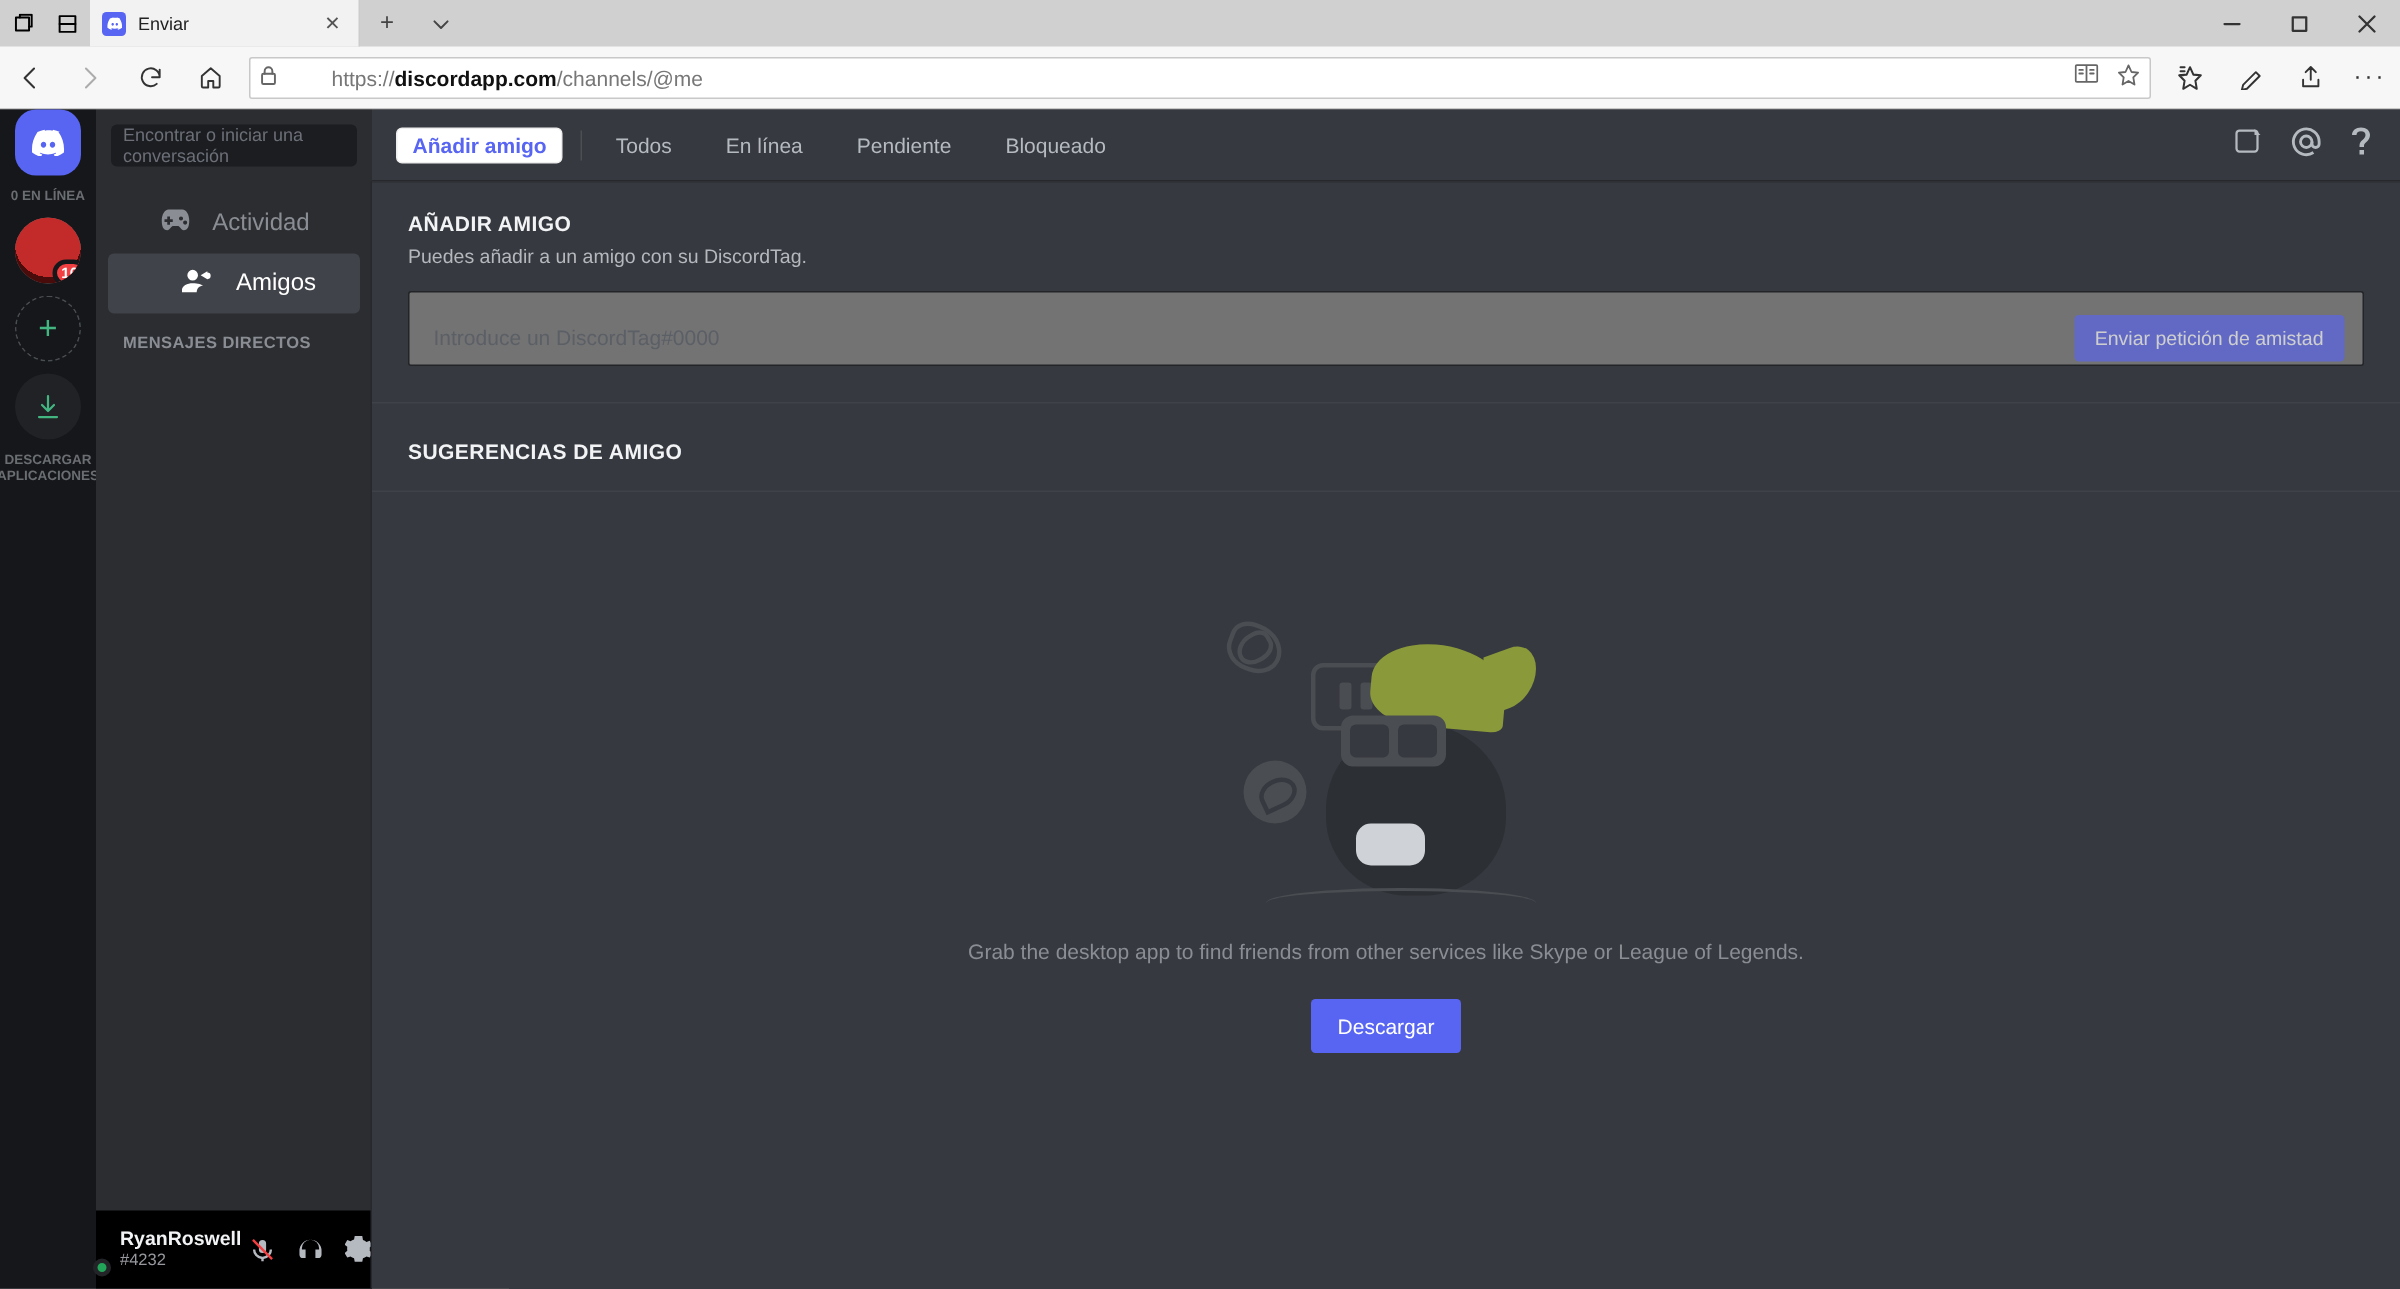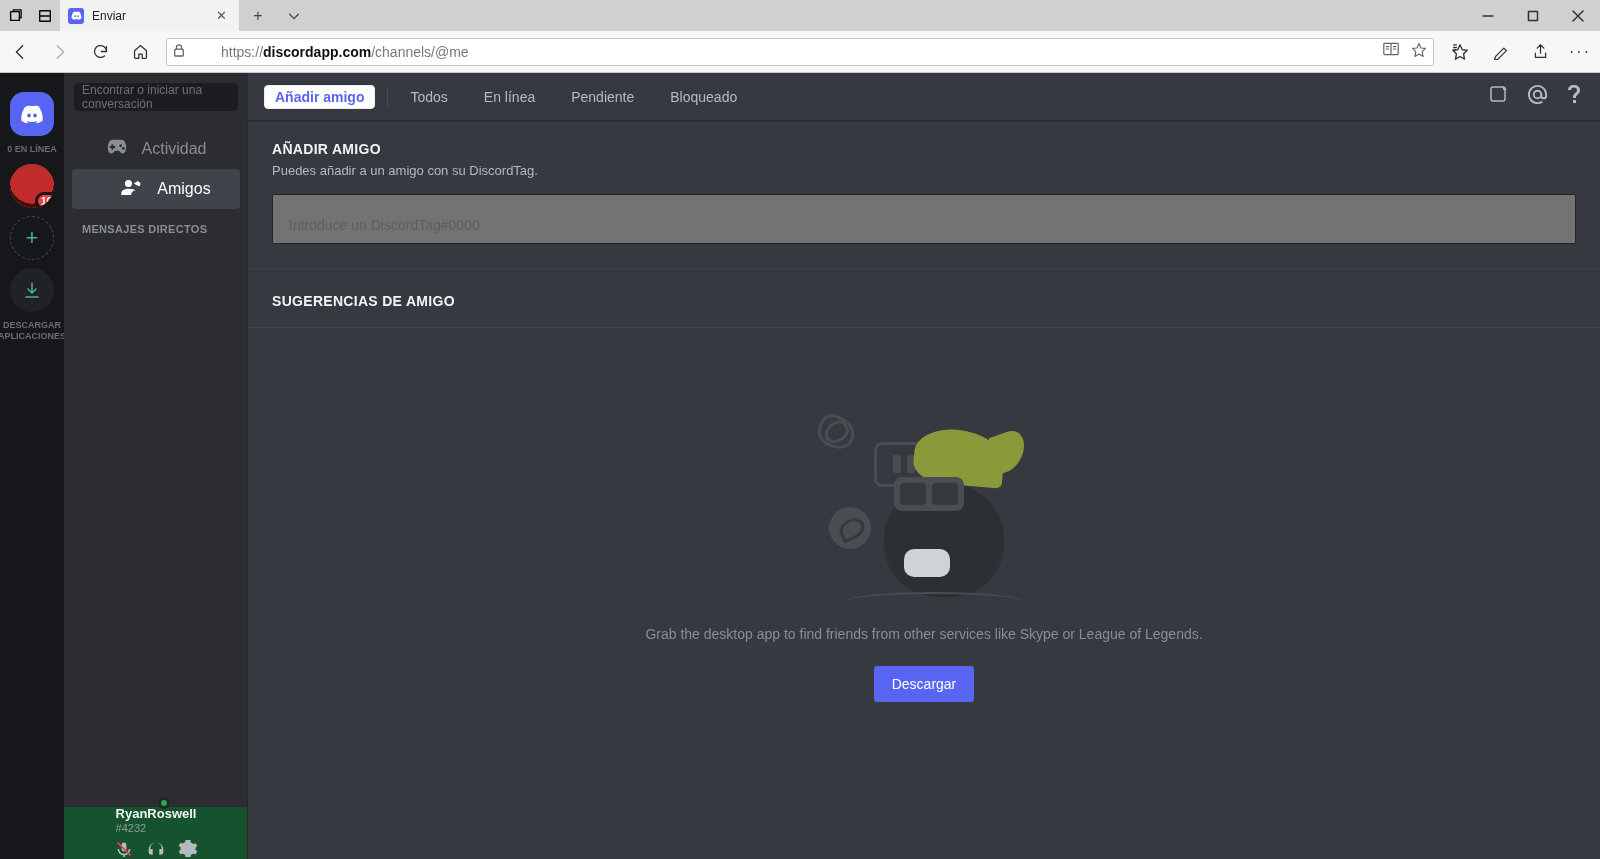--- a/index.html
+++ b/index.html
@@ -27,21 +27,21 @@
 .address-bar .url .gray { color: #777; }
 .address-bar .url .bold { color: #111; font-weight: 600; }
 .address-bar .right-icons { margin-left: auto; display: flex; gap: 12px; color: #666; font-size: 14px; }
 .toolbar .right-btn { width: 40px; display: flex; align-items: center; justify-content: center; color: #333; }
 
 svg.stroke-icon { fill: none; stroke: currentColor; stroke-width: 1.5; stroke-linecap: round; stroke-linejoin: round; }
 
 
 .app { position: absolute; top: 73px; left: 0; right: 0; bottom: 0; display: flex; background: #202225; color: #dcddde; }
 
-.guilds { width: 64px; background: #15171a; display: flex; flex-direction: column; align-items: center; padding-top: 19px; }
+.guilds { width: 64px; background: #15171a; display: flex; flex-direction: column; align-items: center; padding-top: 0; }
 .guild { width: 44px; height: 44px; border-radius: 14px; display: flex; align-items: center; justify-content: center; margin-bottom: 8px; position: relative; cursor: pointer; }
 .guild.home { background: #5865F2; }
 .guild.home svg { width: 24px; height: 18px; fill: #fff; }
 .status-text { font-size: 9px; color: #6a6d72; text-align: center; font-weight: 600; margin-bottom: 10px; }
 .guild.server { background: #737373; border-radius: 50%; overflow: hidden; align-items: center; }
 .guild.server .art { width: 100%; height: 100%; background: radial-gradient(circle at 50% 40%, #c32a2a 0 22px, #4a0b0b 22px); position: relative; }
 .guild-badge { position: absolute; bottom: -2px; right: -4px; min-width: 18px; height: 18px; background: #f23f42; border: 3px solid #15171a; border-radius: 10px; font-size: 10px; font-weight: 700; color: #fff; display: flex; align-items: center; justify-content: center; padding: 0 3px; }
 .guild.add { border: 1px dashed #4a4d52; border-radius: 50%; color: #43b581; font-size: 22px; }
 .guild.download { background: #202225; border-radius: 50%; color: #43b581; }
 .guild.download svg { width: 20px; height: 20px; }
@@ -49,21 +49,21 @@
 
 .dm-panel { width: 184px; background: #2b2d31; display: flex; flex-direction: column; position: relative; }
 .dm-search { margin: 10px; height: 28px; background: #1b1d20; border-radius: 4px; display: flex; align-items: center; padding: 0 8px; }
 .dm-search span { color: #6c6f78; font-size: 12px; }
 .dm-list { padding: 8px; }
 .dm-item { display: flex; align-items: center; height: 40px; border-radius: 4px; padding: 0 10px; color: #8a8d93; cursor: pointer; justify-content: center; }
 .dm-item.active { background: #404349; color: #fff; padding-left: 30px; }
 .dm-item .icon { width: 22px; margin-right: 14px; }
 .dm-header { font-size: 11px; color: #8a8d93; font-weight: 600; margin: 14px 0 6px 10px; letter-spacing: 0.3px; }
 
-.user-panel { position: absolute; bottom: 0; left: 0; right: 0; height: 52px; background: #14532d; display: flex; align-items: center; padding: 0 8px; flex-direction: column; }
+.user-panel { position: absolute; bottom: 0; left: 0; right: 0; height: 52px; background: #000000; display: flex; align-items: center; padding: 0 8px; }
 .user-avatar { width: 32px; height: 32px; border-radius: 50%; background: linear-gradient(135deg, #6a7ba2, #3a4560); position: relative; margin-right: 8px; }
 .user-status-dot { position: absolute; bottom: -2px; right: -2px; width: 12px; height: 12px; background: #23a559; border: 3px solid #232428; border-radius: 50%; }
 .user-info { flex: 1; line-height: 14px; }
 .user-name { font-size: 13px; font-weight: 600; color: #f2f3f5; }
 .user-tag { font-size: 11px; color: #97999e; }
 .user-controls { display: flex; gap: 4px; }
 .user-controls > div { width: 28px; height: 28px; display: flex; align-items: center; justify-content: center; color: #b5bac1; cursor: pointer; }
 
 .main { flex: 1; background: #36393f; display: flex; flex-direction: column; position: relative; }
 .main::before { content: ""; position: absolute; top: 48px; left: -1px; bottom: 0; width: 1px; background: #26282c; }
@@ -322,20 +322,21 @@
               <path d="M5 14h3v-1c0-2 4-3 4-7 0-3-2.5-5-6-5S0 3 0 6h3c0-1.5 1-2.5 3-2.5S9 4.5 9 6c0 3-4 3.5-4 7v1zm0 2h3v3H5z"></path>
             </svg></div>
       </div>
     </div>
 
     <div class="content">
       <div class="section-title">AÑADIR AMIGO</div>
       <div class="section-sub">Puedes añadir a un amigo con su DiscordTag.</div>
       <div class="add-friend-row">
         <input type="text" placeholder="Introduce un DiscordTag#0000" style="">
+        <div class="send-btn">Enviar petición de amistad</div>
       </div>
 
       <div class="divider"></div>
 
       <div class="section-title">SUGERENCIAS DE AMIGO</div>
       <div class="divider" style="margin-top:18px"></div>
 
       <div class="empty-state">
         <div class="empty-art">
           <div class="scribble"></div>

